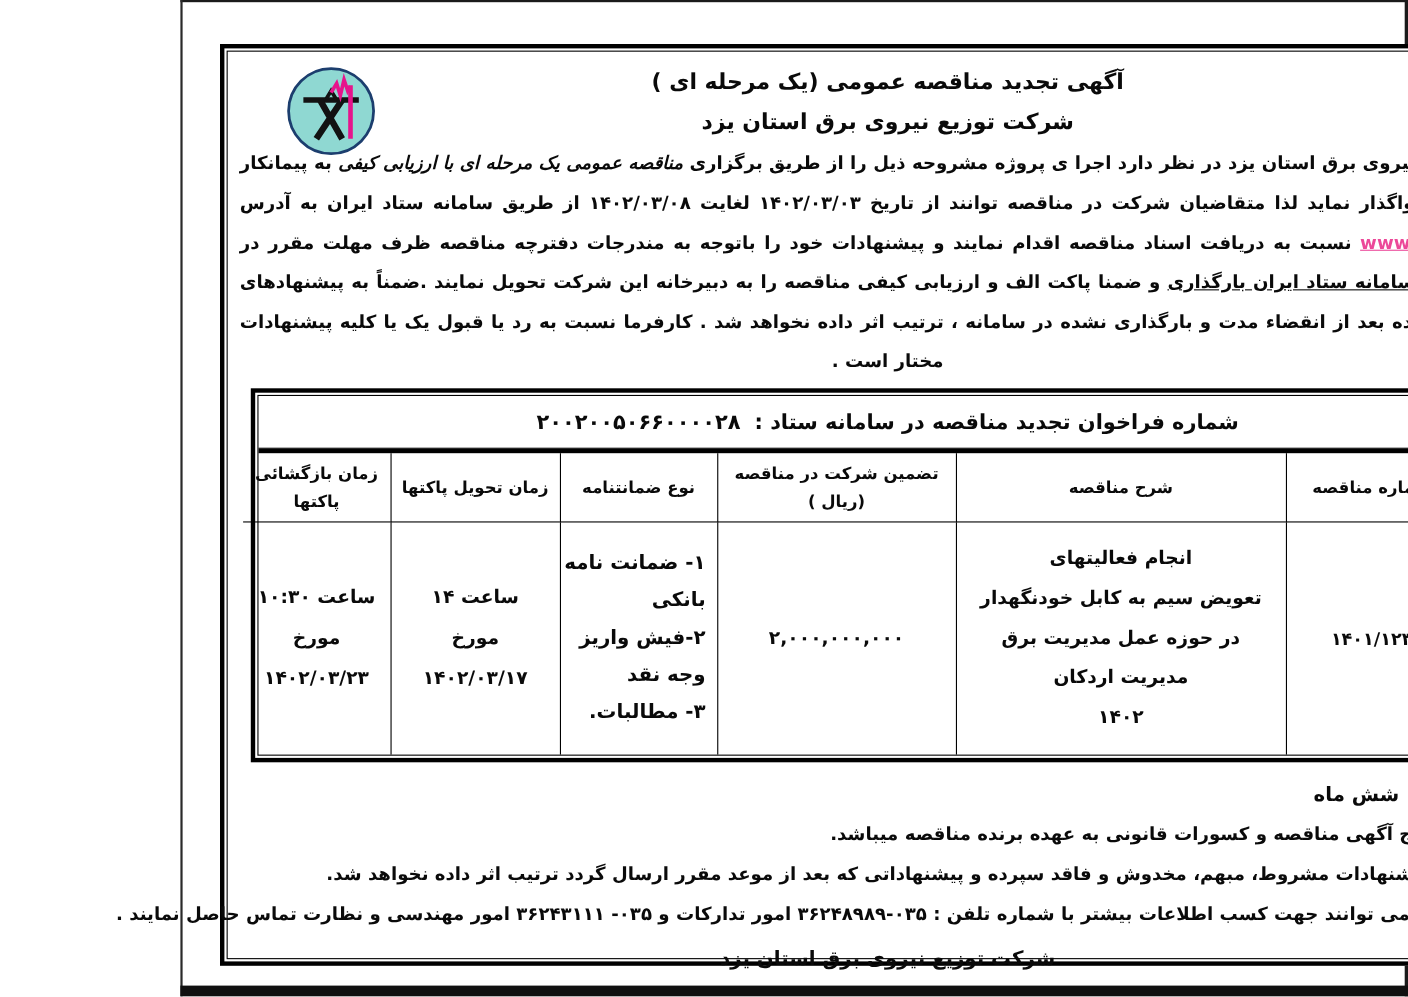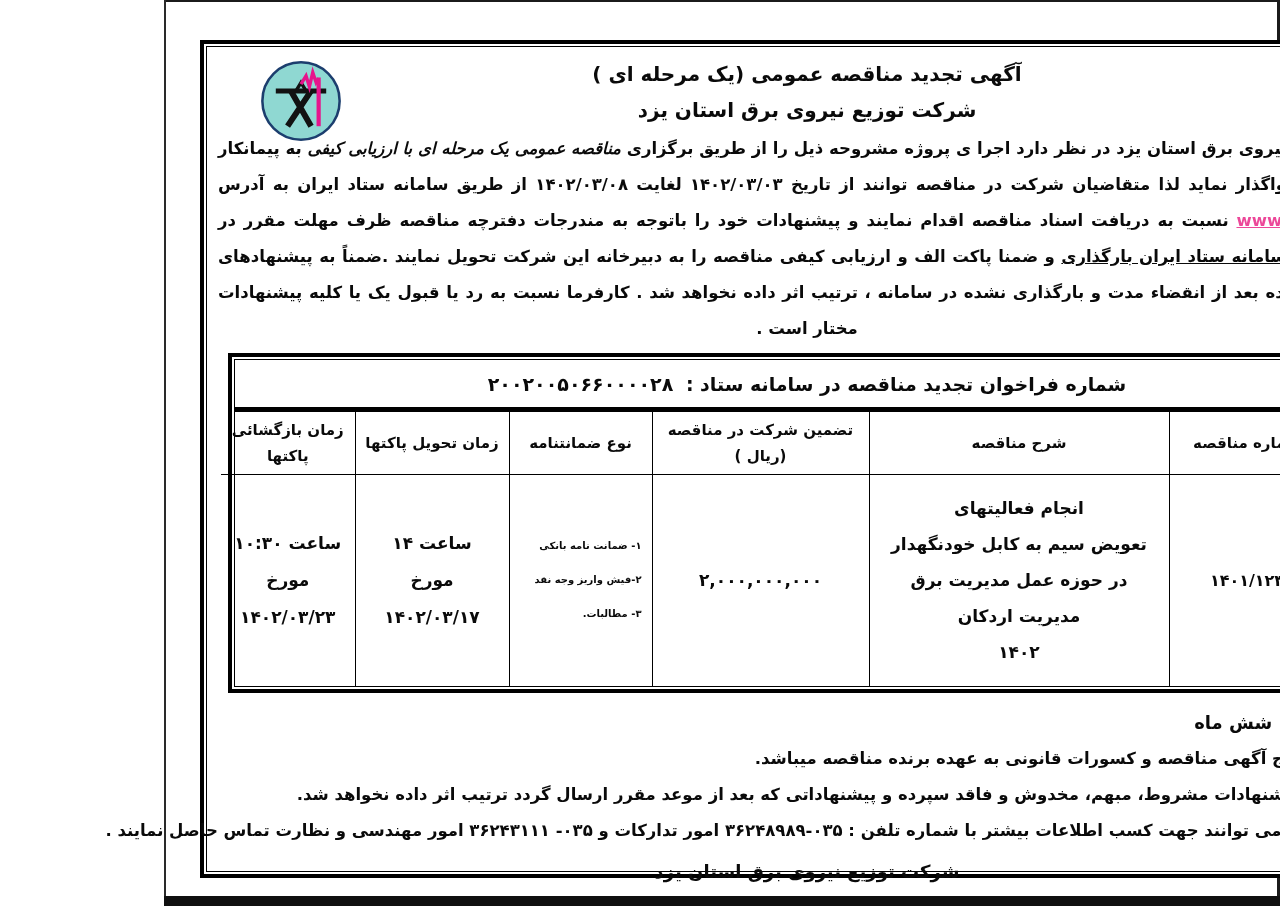--- a/index.html
+++ b/index.html
@@ -41,21 +41,21 @@
   table.tender td { height:212px; font-weight:bold; }
   table.tender th:first-child, table.tender td:first-child { border-right:none;padding-left:24px; }
   table.tender th:last-child,  table.tender td:last-child  { border-left:none; }
   table.tender th { border-top:none; }
   table.tender td { border-bottom:none; }
 
   .cell-index { font-size:18px; }
   .cell-tno { font-size:16px; }
   .desc-line { line-height:36px; font-size:17px; }
   .amount { font-size:17px; letter-spacing:3px; }
-  .gtype-line { text-align:right; padding-right:10px; font-size:10px; line-height:34px; }
+  .gtype-line { text-align:right; padding-right:10px; font-size:18px; line-height:34px; }
   .time-line { line-height:37px; font-size:17px; }
 
   .footer-notes { margin-top:12px; font-weight:bold; font-size:16.5px; line-height:36px; }
   .note { white-space:nowrap; }
   .note-1 { font-size:18px; }
   .note-2 { padding-right:24px; }
   .note-3 { padding-right:56px; }
   .note-4 { padding-right:38px; }
   .signature { text-align:center; font-weight:bold; font-size:18px; margin-top:12px; }
 </style>

